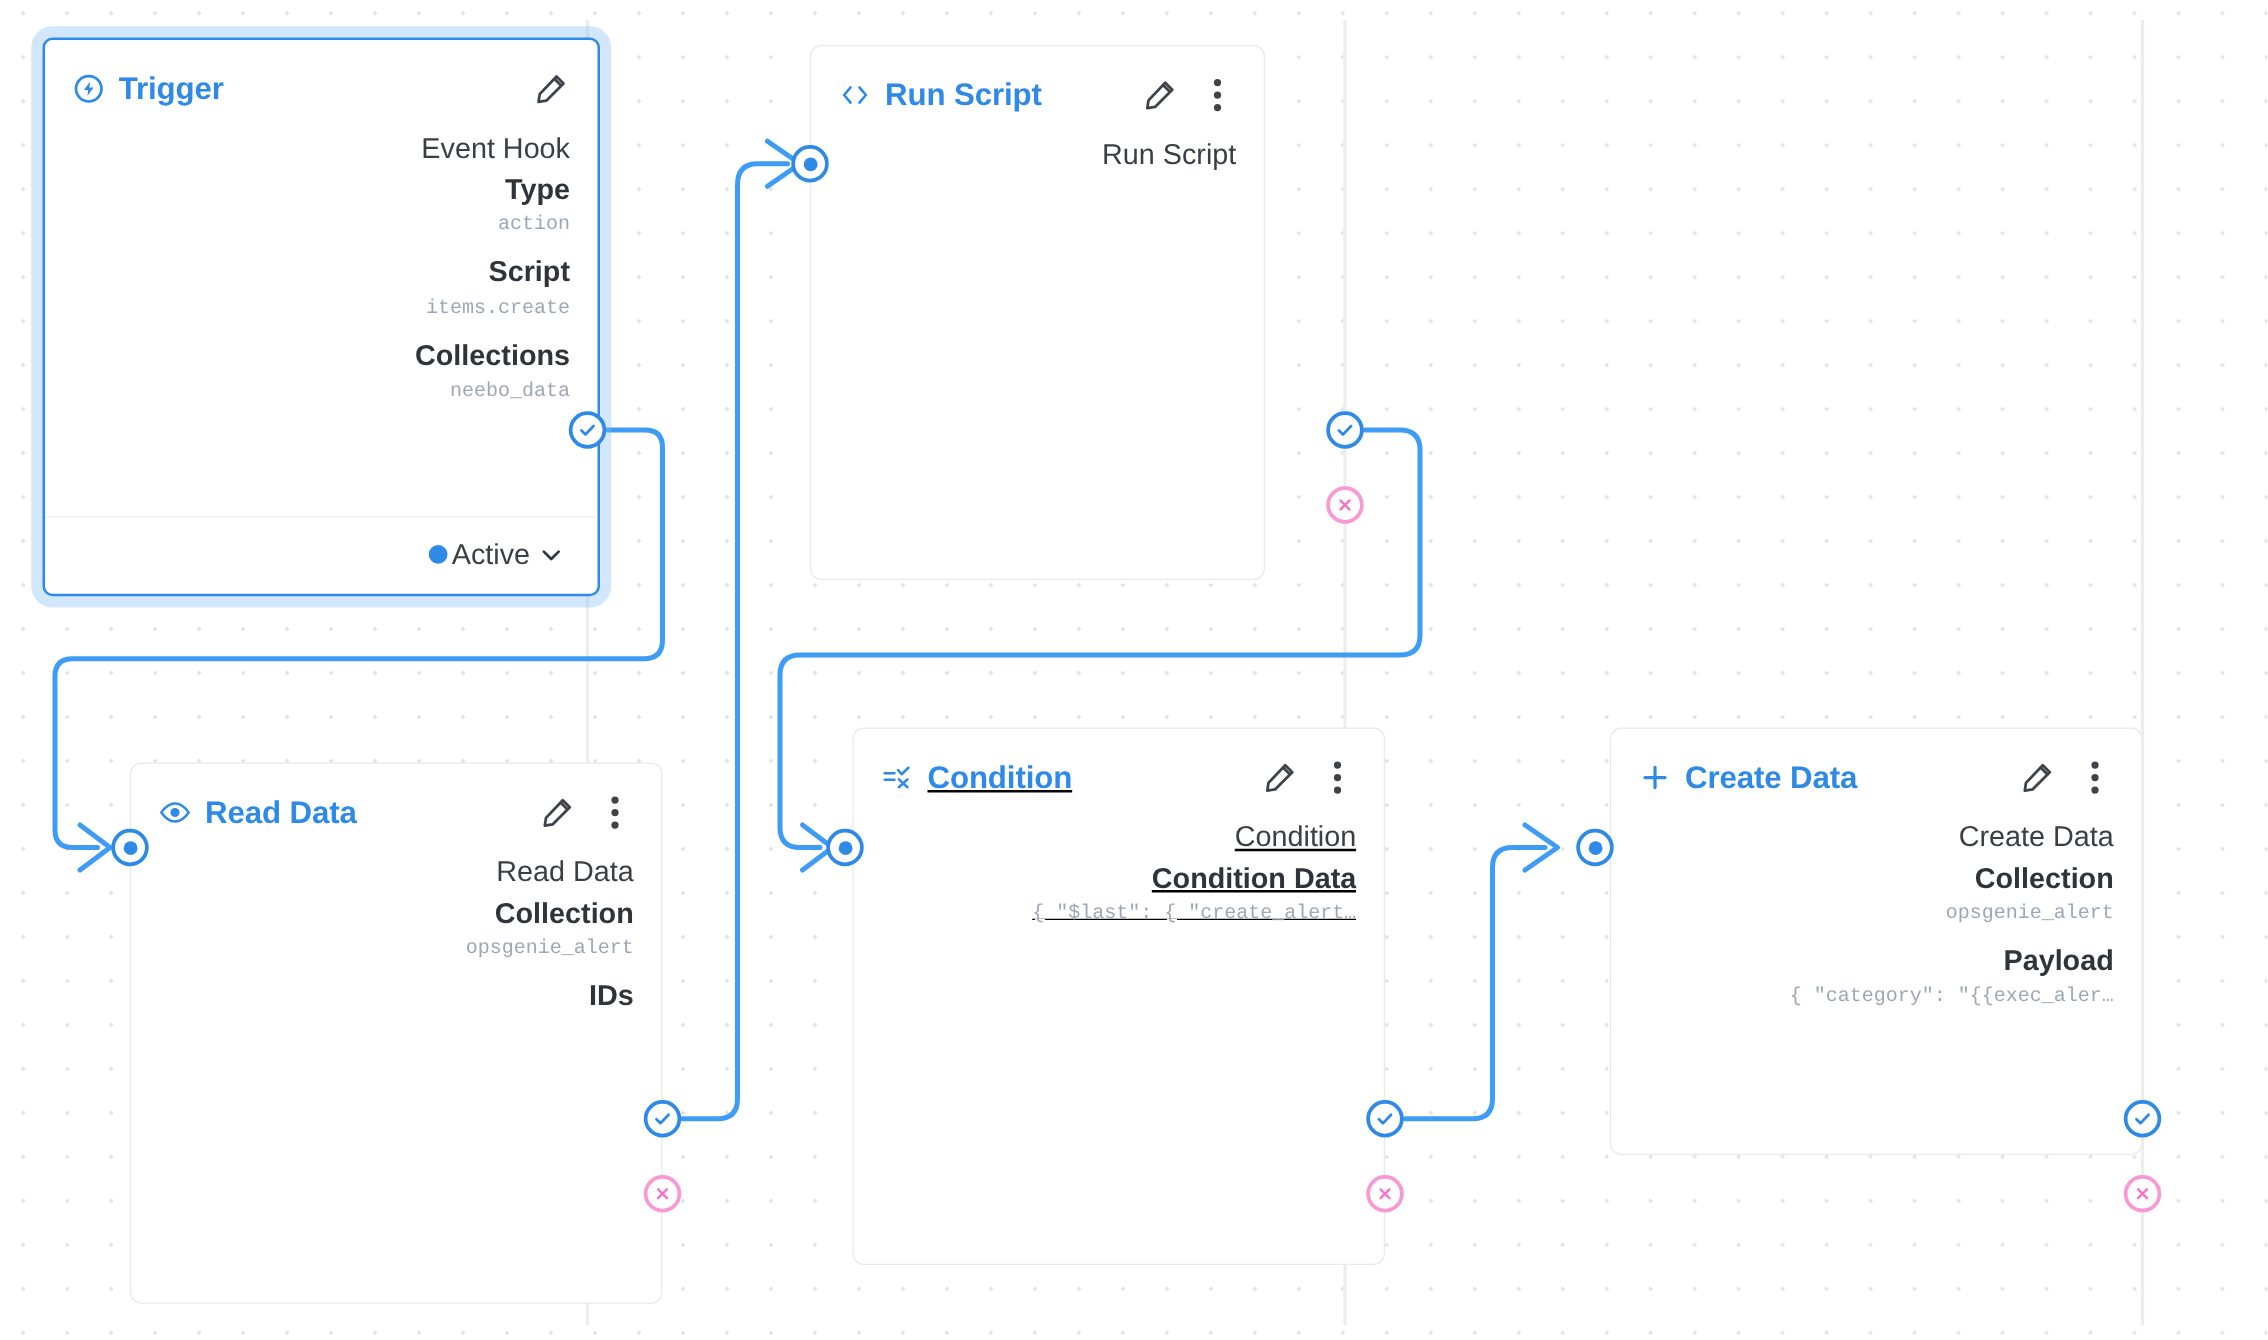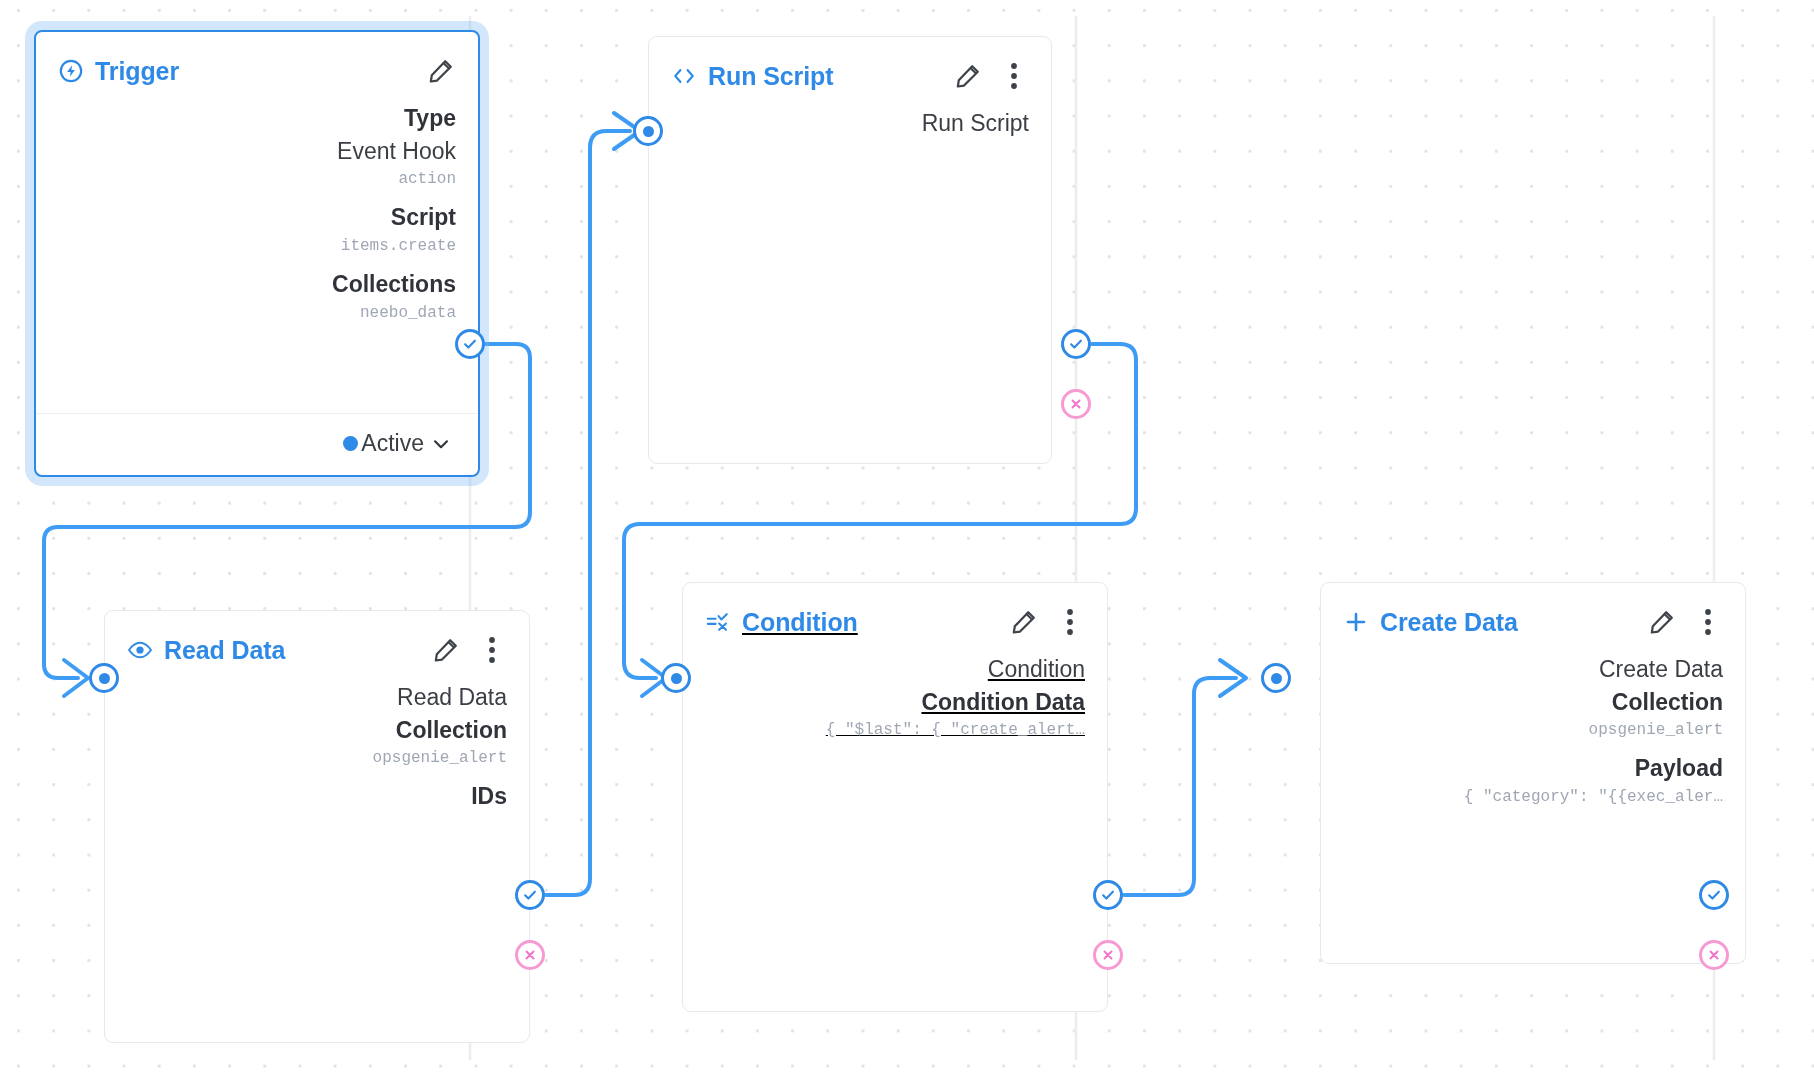--- a/index.html
+++ b/index.html
@@ -203,42 +203,42 @@
       <div class="head-actions">
         <span class="icon-btn">
           <svg width="28" height="28" viewBox="0 0 24 24">
               <path d="M15.6 3.6 L20.4 8.4 L8.6 20.2 L3.3 21 L4.1 15.7 Z" fill="none" stroke="#3e434a" stroke-width="1.9" stroke-linejoin="round"></path>
               <path d="M14.1 5.1 L18.9 9.9" stroke="#3e434a" stroke-width="1.9"></path>
             </svg>
         </span>
       </div>
     </div>
     <div class="node-body">
+      <div class="row-label">Event Hook</div>
       <div class="row-label bold">Type</div>
-      <div class="row-label">Event Hook</div>
       <div class="row-mono">action</div>
       <div class="row-label bold">Script</div>
       <div class="row-mono">items.create</div>
       <div class="row-label bold">Collections</div>
       <div class="row-mono">neebo_data</div>
     </div>
     <div class="node-footer">
       <span class="status">
         <span class="dot"></span>
         <span>Active</span>
         <span class="chev">
           <svg width="22" height="22" viewBox="0 0 24 24">
               <path d="M5.5 9 L12 15.5 L18.5 9" fill="none" stroke="#2f333a" stroke-width="2.3" stroke-linecap="round" stroke-linejoin="round"></path>
             </svg>
         </span>
       </span>
     </div>
   </div>
 
-  <div class="node" style="left:648px; top:36px; width:404px; height:428px;">
+  <div class="node" style="left:648px; top:36px; width:364px; height:428px;">
     <div class="node-head">
       <div class="node-title">
         <span class="t-icon">
           <svg width="28" height="22" viewBox="0 0 28 22">
               <path d="M10.2 4.5 L4.6 11 L10.2 17.5" fill="none" stroke="#2e8ae6" stroke-width="2.2" stroke-linecap="round" stroke-linejoin="round"></path>
               <path d="M17.8 4.5 L23.4 11 L17.8 17.5" fill="none" stroke="#2e8ae6" stroke-width="2.2" stroke-linecap="round" stroke-linejoin="round"></path>
             </svg>
         </span>
         <span>Run Script</span>
       </div>
@@ -326,21 +326,21 @@
         </span>
       </div>
     </div>
     <div class="node-body">
       <div class="row-label">Condition</div>
       <div class="row-label bold">Condition Data</div>
       <div class="row-mono">{ "$last": { "create_alert…</div>
     </div>
   </div>
 
-  <div class="node" style="left:1320px; top:582px; width:426px; height:382px;">
+  <div class="node" style="left:1288px; top:582px; width:426px; height:342px;">
     <div class="node-head">
       <div class="node-title">
         <span class="t-icon">
           <svg width="26" height="26" viewBox="0 0 24 24">
               <path d="M12 4.6 V19.4 M4.6 12 H19.4" stroke="#2e8ae6" stroke-width="2.4" stroke-linecap="round"></path>
             </svg>
         </span>
         <span>Create Data</span>
       </div>
       <div class="head-actions">

